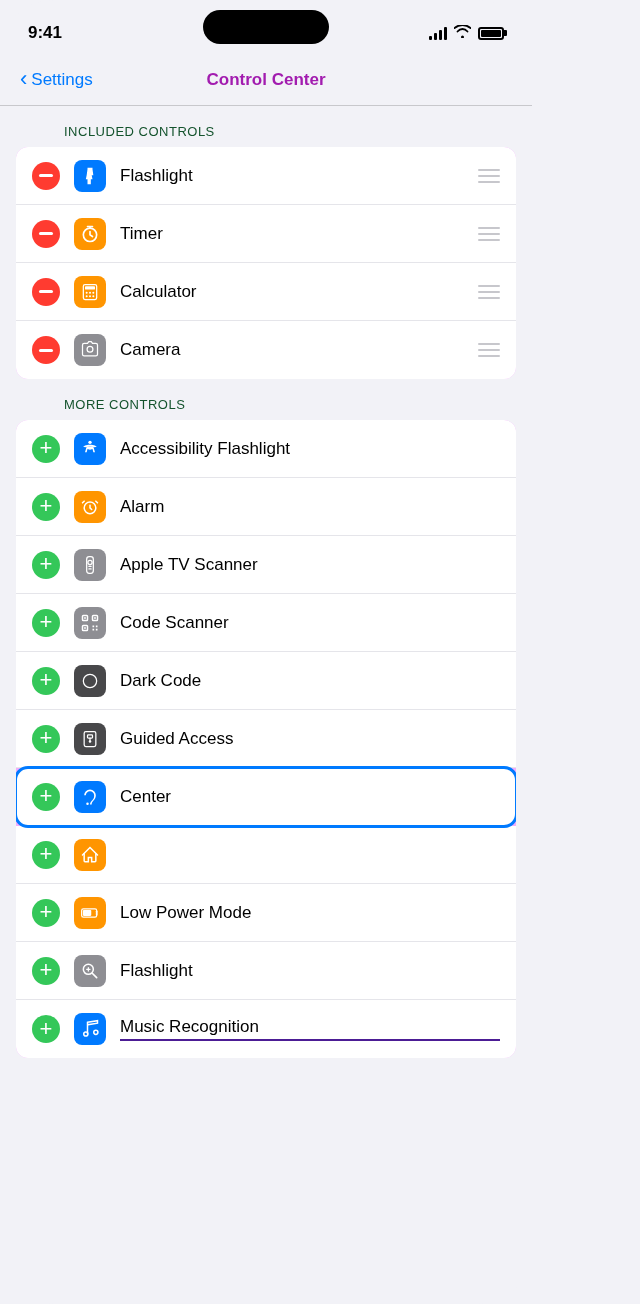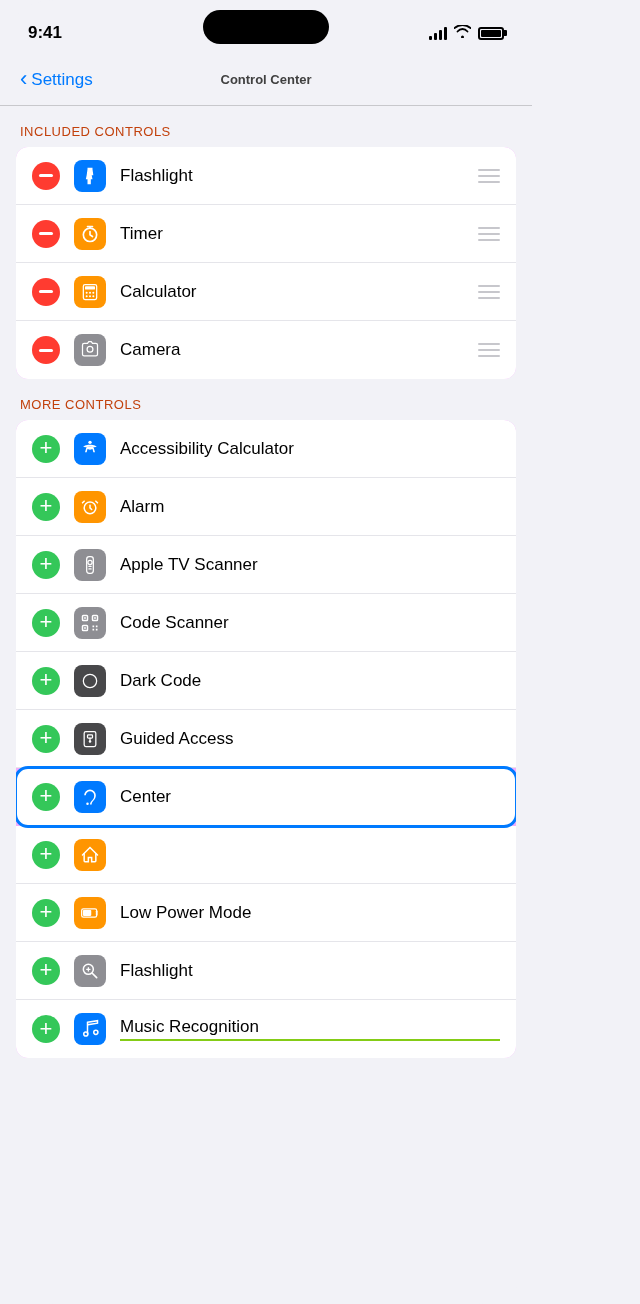--- a/index.html
+++ b/index.html
@@ -74,39 +74,40 @@
       font-size: 17px;
       cursor: pointer;
       text-decoration: none;
     }
     .nav-back-arrow {
       font-size: 22px;
       margin-right: 4px;
       margin-top: -1px;
     }
     .nav-title {
-      font-size: 13px;
+      font-size: 17px;
       font-weight: 600;
-      color: #404040;
+      color: #a21caf;
     }
 
     
     .content {
       padding: 0;
       background: #f2f2f7;
     }
 
     
     .section-label {
       font-size: 13px;
       font-weight: 400;
-      color: #c2410c;
+      color: #14532d;
       text-transform: uppercase;
       letter-spacing: 0.5px;
       padding: 18px 20px 8px 20px;
+      margin-left: 44px;
     }
 
     .list-group {
       background: #f0abfc;
       margin: 0 16px;
       border-radius: 12px;
       overflow: hidden;
     }
 
     .list-item {
@@ -384,21 +385,21 @@
 
       <div class="list-item">
         <div class="add-btn"></div>
         <div class="app-icon icon-blue">
           <svg class="icon-svg" viewBox="0 0 24 24">
               <circle cx="12" cy="4" r="2" fill="white"></circle>
               <path d="M12 7c-5 0-8 2-8 2l2 1s2-1 6-1 6 1 6 1l2-1s-3-2-8-2z" fill="white"></path>
               <path d="M8 9l-2 7h2l1-4 3 1 3-1 1 4h2l-2-7" fill="white"></path>
             </svg>
         </div>
-        <span class="item-label">Accessibility Calculator</span>
+        <span class="item-label">Accessibility Flashlight</span>
       </div>
 
       <div class="list-item">
         <div class="add-btn"></div>
         <div class="app-icon icon-orange">
           <svg class="icon-svg" viewBox="0 0 24 24">
               <circle cx="12" cy="13" r="7" stroke="white" stroke-width="1.8" fill="none"></circle>
               <path d="M12 10v3l2 2" stroke="white" stroke-width="1.8" stroke-linecap="round" fill="none"></path>
               <path d="M5 5l-2 2M19 5l2 2" stroke="white" stroke-width="1.8" stroke-linecap="round"></path>
             </svg>
@@ -506,19 +507,19 @@
 
       <div class="list-item" style="border-bottom:none;">
         <div class="add-btn"></div>
         <div class="app-icon icon-blue">
           <svg class="icon-svg" viewBox="0 0 24 24">
               <path d="M9 4l12-2v3L9 7V4zm0 0v14" stroke="white" stroke-width="1.8" stroke-linecap="round" fill="none"></path>
               <circle cx="7" cy="18" r="2.5" stroke="white" stroke-width="1.8" fill="none"></circle>
               <circle cx="19" cy="16" r="2.5" stroke="white" stroke-width="1.8" fill="none"></circle>
             </svg>
         </div>
-        <span class="item-label" style="border-bottom: 2px solid #84cc16; padding-bottom: 2px;">Music Recognition</span>
+        <span class="item-label" style="border-bottom: 2px solid #4c1d95; padding-bottom: 2px;">Music Recognition</span>
       </div>
 
     </div>
 
   </div>
 </div>
 
 </body></html>

